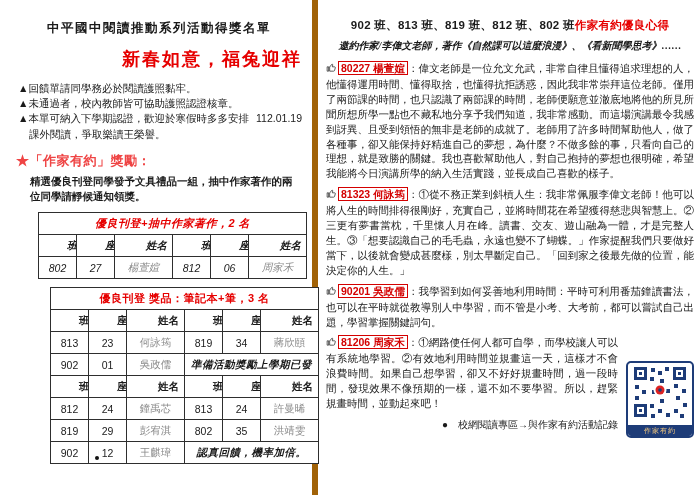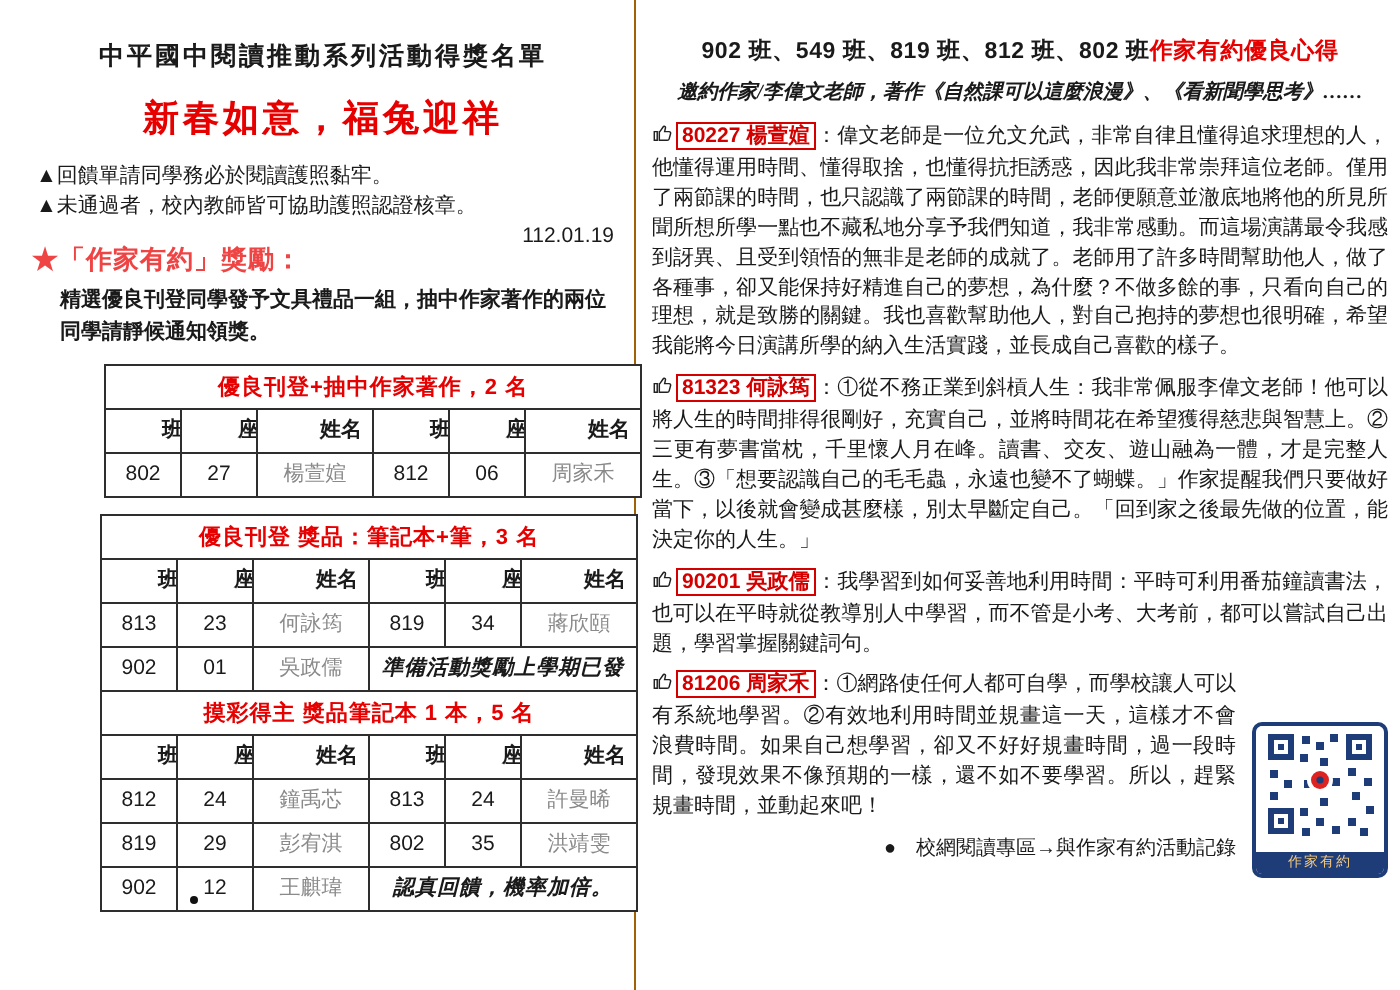--- a/index.html
+++ b/index.html
@@ -12,29 +12,29 @@
     color:#1a1a1a;
     display:flex;
     box-sizing:border-box;
     overflow:hidden;
   }
   
   .col-left{
     width:318px;
     box-sizing:border-box;
     padding:20px 10px 10px 16px;
-    border-right:1px solid #a16207;
+    border-right:6px solid #a16207;
     flex:0 0 auto;
   }
   .doc-title{
     font-size:12.5px;font-weight:bold;text-align:center;
     letter-spacing:1.5px;margin:0 0 10px 0;
   }
   .greeting{
-    font-size:18px;font-weight:bold;text-align:center;
+    font-size:18px;font-weight:bold;text-align:right;
     color:#e60000;letter-spacing:2px;margin:8px 0 10px 0;
   }
   .notices{margin:8px 0 8px 2px;}
   .notice{
     margin:0;font-size:10.5px;line-height:1.45;
     padding-left:11px;text-indent:-11px;
   }
   .notice .date{float:right;text-indent:0;}
   .award-head{
     color:#ef4444;font-weight:bold;font-size:13px;
@@ -46,21 +46,21 @@
   }
   table.t{
     border-collapse:collapse;table-layout:fixed;
     margin-top:8px;background:#fff;
   }
   table.t td{
     border:1px solid #2e2e2e;text-align:center;
     font-size:10.5px;height:19px;padding:1px 2px;
     overflow:hidden;white-space:nowrap;
   }
-  table.t1{width:228px;margin-left:36px;}
+  table.t1{width:228px;margin-left:22px;font-style:italic;}
   table.t2{width:263px;margin-left:34px;}
   .c-class{width:38px;} .c-seat{width:38px;} .c-name{width:58px;}
   tr.hdr-red td{
     color:#e60000;font-weight:bold;font-size:11px;letter-spacing:.5px;
   }
   tr.cols td{font-weight:bold;padding-left:28px;}
   td.name{
     color:#8a8a8a;
     font-family:"Liberation Serif", serif;
     font-size:11px;
@@ -121,21 +121,21 @@
 
 <div class="page">
 
   <div class="col-left">
     <h1 class="doc-title">中平國中閱讀推動系列活動得獎名單</h1>
     <div class="greeting">新春如意，福兔迎祥</div>
 
     <div class="notices">
       <p class="notice">▲回饋單請同學務必於閱讀護照黏牢。</p>
       <p class="notice">▲未通過者，校內教師皆可協助護照認證核章。</p>
-      <p class="notice"><span class="date">112.01.19</span></p>
+      <p class="notice"><span class="date">112.01.19</span><span>▲本單可納入下學期認證，歡迎於寒假時多多安排課外閱讀，爭取樂讀王榮譽。</span></p>
     </div>
 
     <div class="award-head">★「作家有約」獎勵：</div>
     <p class="award-line">精選優良刊登同學發予文具禮品一組，抽中作家著作的兩位同學請靜候通知領獎。</p>
 
     <table class="t t1">
       <colgroup>
           <col class="c-class">
           <col class="c-seat">
           <col class="c-name">
@@ -194,23 +194,20 @@
         <td>819</td>
             <td>34</td>
             <td class="name">蔣欣頤</td>
       </tr>
       <tr>
         <td>902</td>
             <td>01</td>
             <td class="name">吳政儒</td>
         <td class="note" colspan="3">準備活動獎勵上學期已發</td>
       </tr>
-      <tr class="hdr-red">
-            <td colspan="6">摸彩得主 獎品筆記本 1 本，5 名</td>
-          </tr>
       <tr class="cols">
         <td>班級</td>
             <td>座號</td>
             <td>姓名</td>
         <td>班級</td>
             <td>座號</td>
             <td>姓名</td>
       </tr>
       <tr>
         <td>812</td>
@@ -232,21 +229,21 @@
         <td>902</td>
             <td class="stray-dot">12</td>
             <td class="name">王麒瑋</td>
         <td class="note" colspan="3">認真回饋，機率加倍。</td>
       </tr>
     </tbody>
       </table>
   </div>
 
   <div class="col-right">
-    <h2 class="r-title"><span>902 班、549 班、819 班、812 班、802 班</span><span class="red">作家有約優良心得</span></h2>
+    <h2 class="r-title"><span>902 班、813 班、819 班、812 班、802 班</span><span class="red">作家有約優良心得</span></h2>
     <p class="r-sub">邀約作家/李偉文老師，著作《自然課可以這麼浪漫》、《看新聞學思考》……</p>
 
     <p class="entry">
       <span class="thumb"><svg width="11" height="11" viewBox="0 0 24 24">
             <path d="M2.5 10.5h3.2v9.5H2.5z M8 20h8.6c1 0 1.9-.7 2.1-1.6l1.6-5.8c.3-1.1-.5-2.1-1.6-2.1h-4.9l.9-4c.2-.9-.5-1.8-1.4-1.8-.5 0-1 .3-1.2.8L8.6 10.5H8z" fill="none" stroke="#222" stroke-width="1.6"></path>
           </svg></span><span class="badge">80227 楊萱媗</span><span>：偉文老師是一位允文允武，非常自律且懂得追求理想的人，他懂得運用時間、懂得取捨，也懂得抗拒誘惑，因此我非常崇拜這位老師。僅用了兩節課的時間，也只認識了兩節課的時間，老師便願意並澈底地將他的所見所聞所想所學一點也不藏私地分享予我們知道，我非常感動。而這場演講最令我感到訝異、且受到領悟的無非是老師的成就了。老師用了許多時間幫助他人，做了各種事，卻又能保持好精進自己的夢想，為什麼？不做多餘的事，只看向自己的理想，就是致勝的關鍵。我也喜歡幫助他人，對自己抱持的夢想也很明確，希望我能將今日演講所學的納入生活實踐，並長成自己喜歡的樣子。</span>
     </p>
 
     <p class="entry">
       <span class="thumb"><svg width="11" height="11" viewBox="0 0 24 24">

